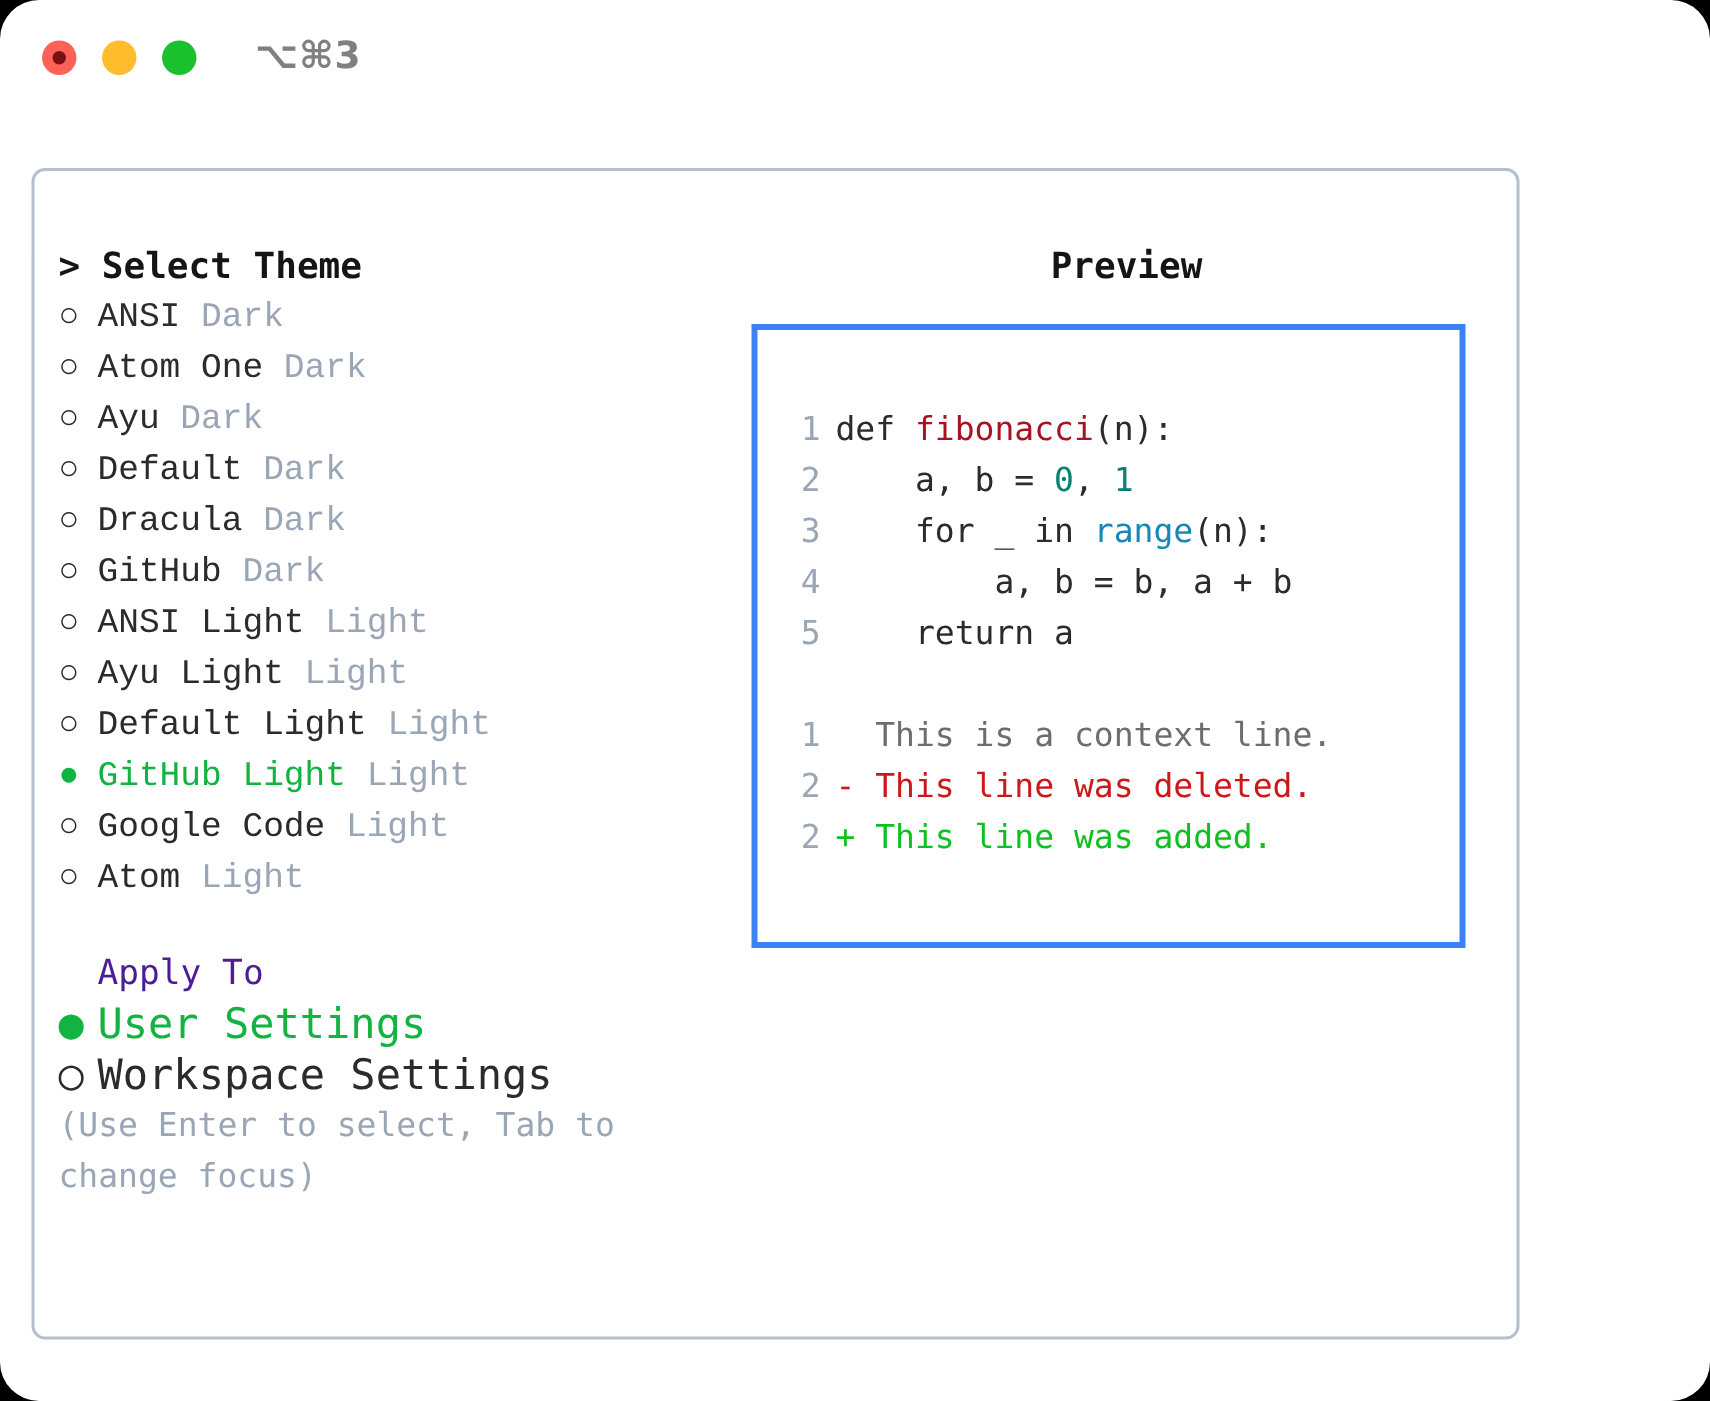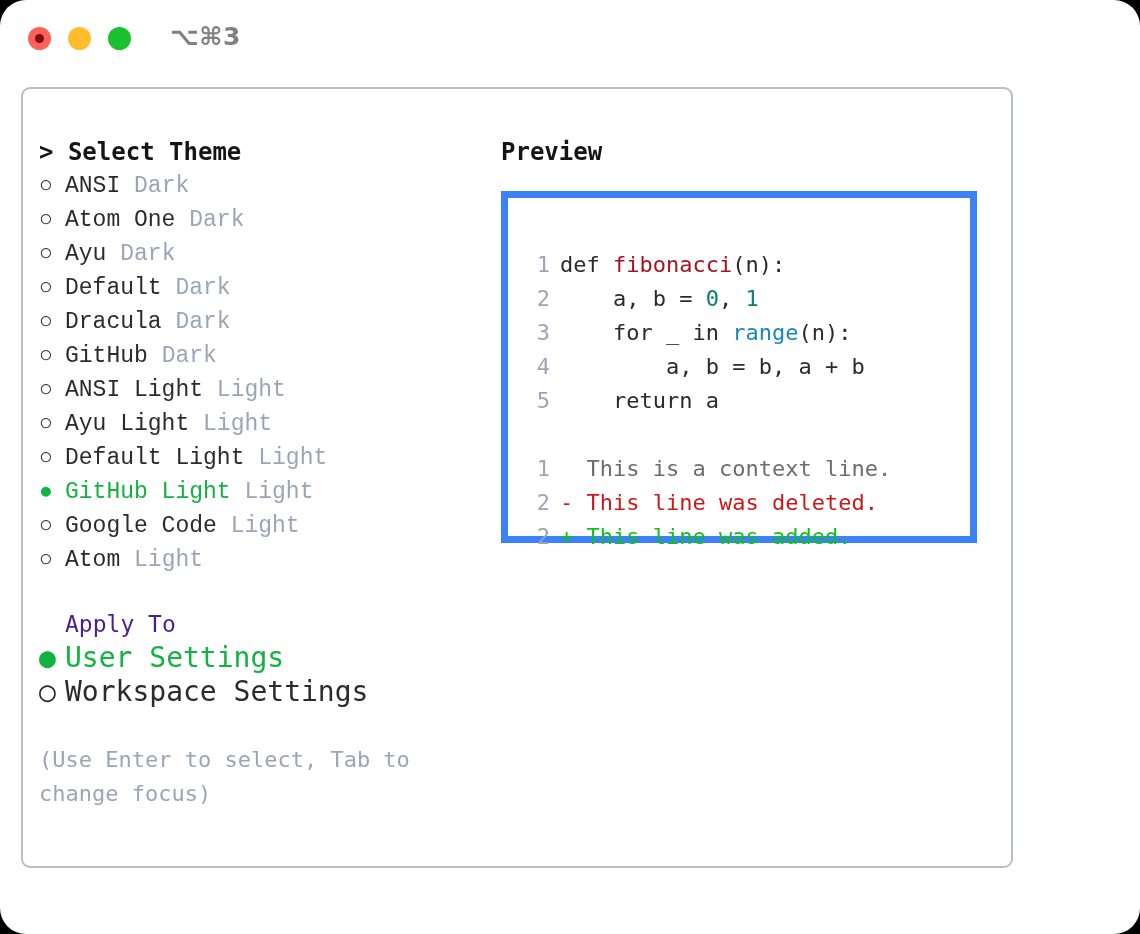--- a/index.html
+++ b/index.html
@@ -60,21 +60,21 @@
     font-weight: 700;
     letter-spacing: 0.5px;
     color: #808080;
     font-family: "DejaVu Sans", sans-serif;
   }
 
   
   .card {
     position: absolute;
     left: 21px;
-    top: 87px;
+    top: 112px;
     width: 992px;
     height: 781px;
     border: 2px solid #b6bfcc;
     border-radius: 9px;
     box-sizing: border-box;
     background: #ffffff;
   }
 
   .columns {
     position: absolute;
@@ -134,48 +134,48 @@
     color: #2b2b2b;
     white-space: pre;
   }
   .apply-row .bullet {
     display: inline-block;
     width: 26px;
   }
   .apply-row.selected { color: #12b341; }
 
   .hint {
-    margin-top: 34px;
     font-size: 22px;
     line-height: 34px;
     color: #9aa6b6;
     width: 410px;
   }
 
   
   .right-col {
     position: absolute;
     left: 478px;
     top: 46px;
     width: 500px;
   }
 
   .preview-title {
     font-size: 24px;
     font-weight: 700;
     color: #151515;
     line-height: 34px;
     white-space: pre;
+    text-align: center;
   }
 
   .preview-box {
     margin-top: 22px;
     width: 476px;
-    height: 352px;
-    border: 7px solid #3b82f6;
+    height: 416px;
+    border: 4px solid #3b82f6;
     box-sizing: border-box;
     background: #ffffff;
     position: relative;
     padding-left: 20px;
   }
 
   .code {
     position: absolute;
     left: 18px;
     top: 50px;

